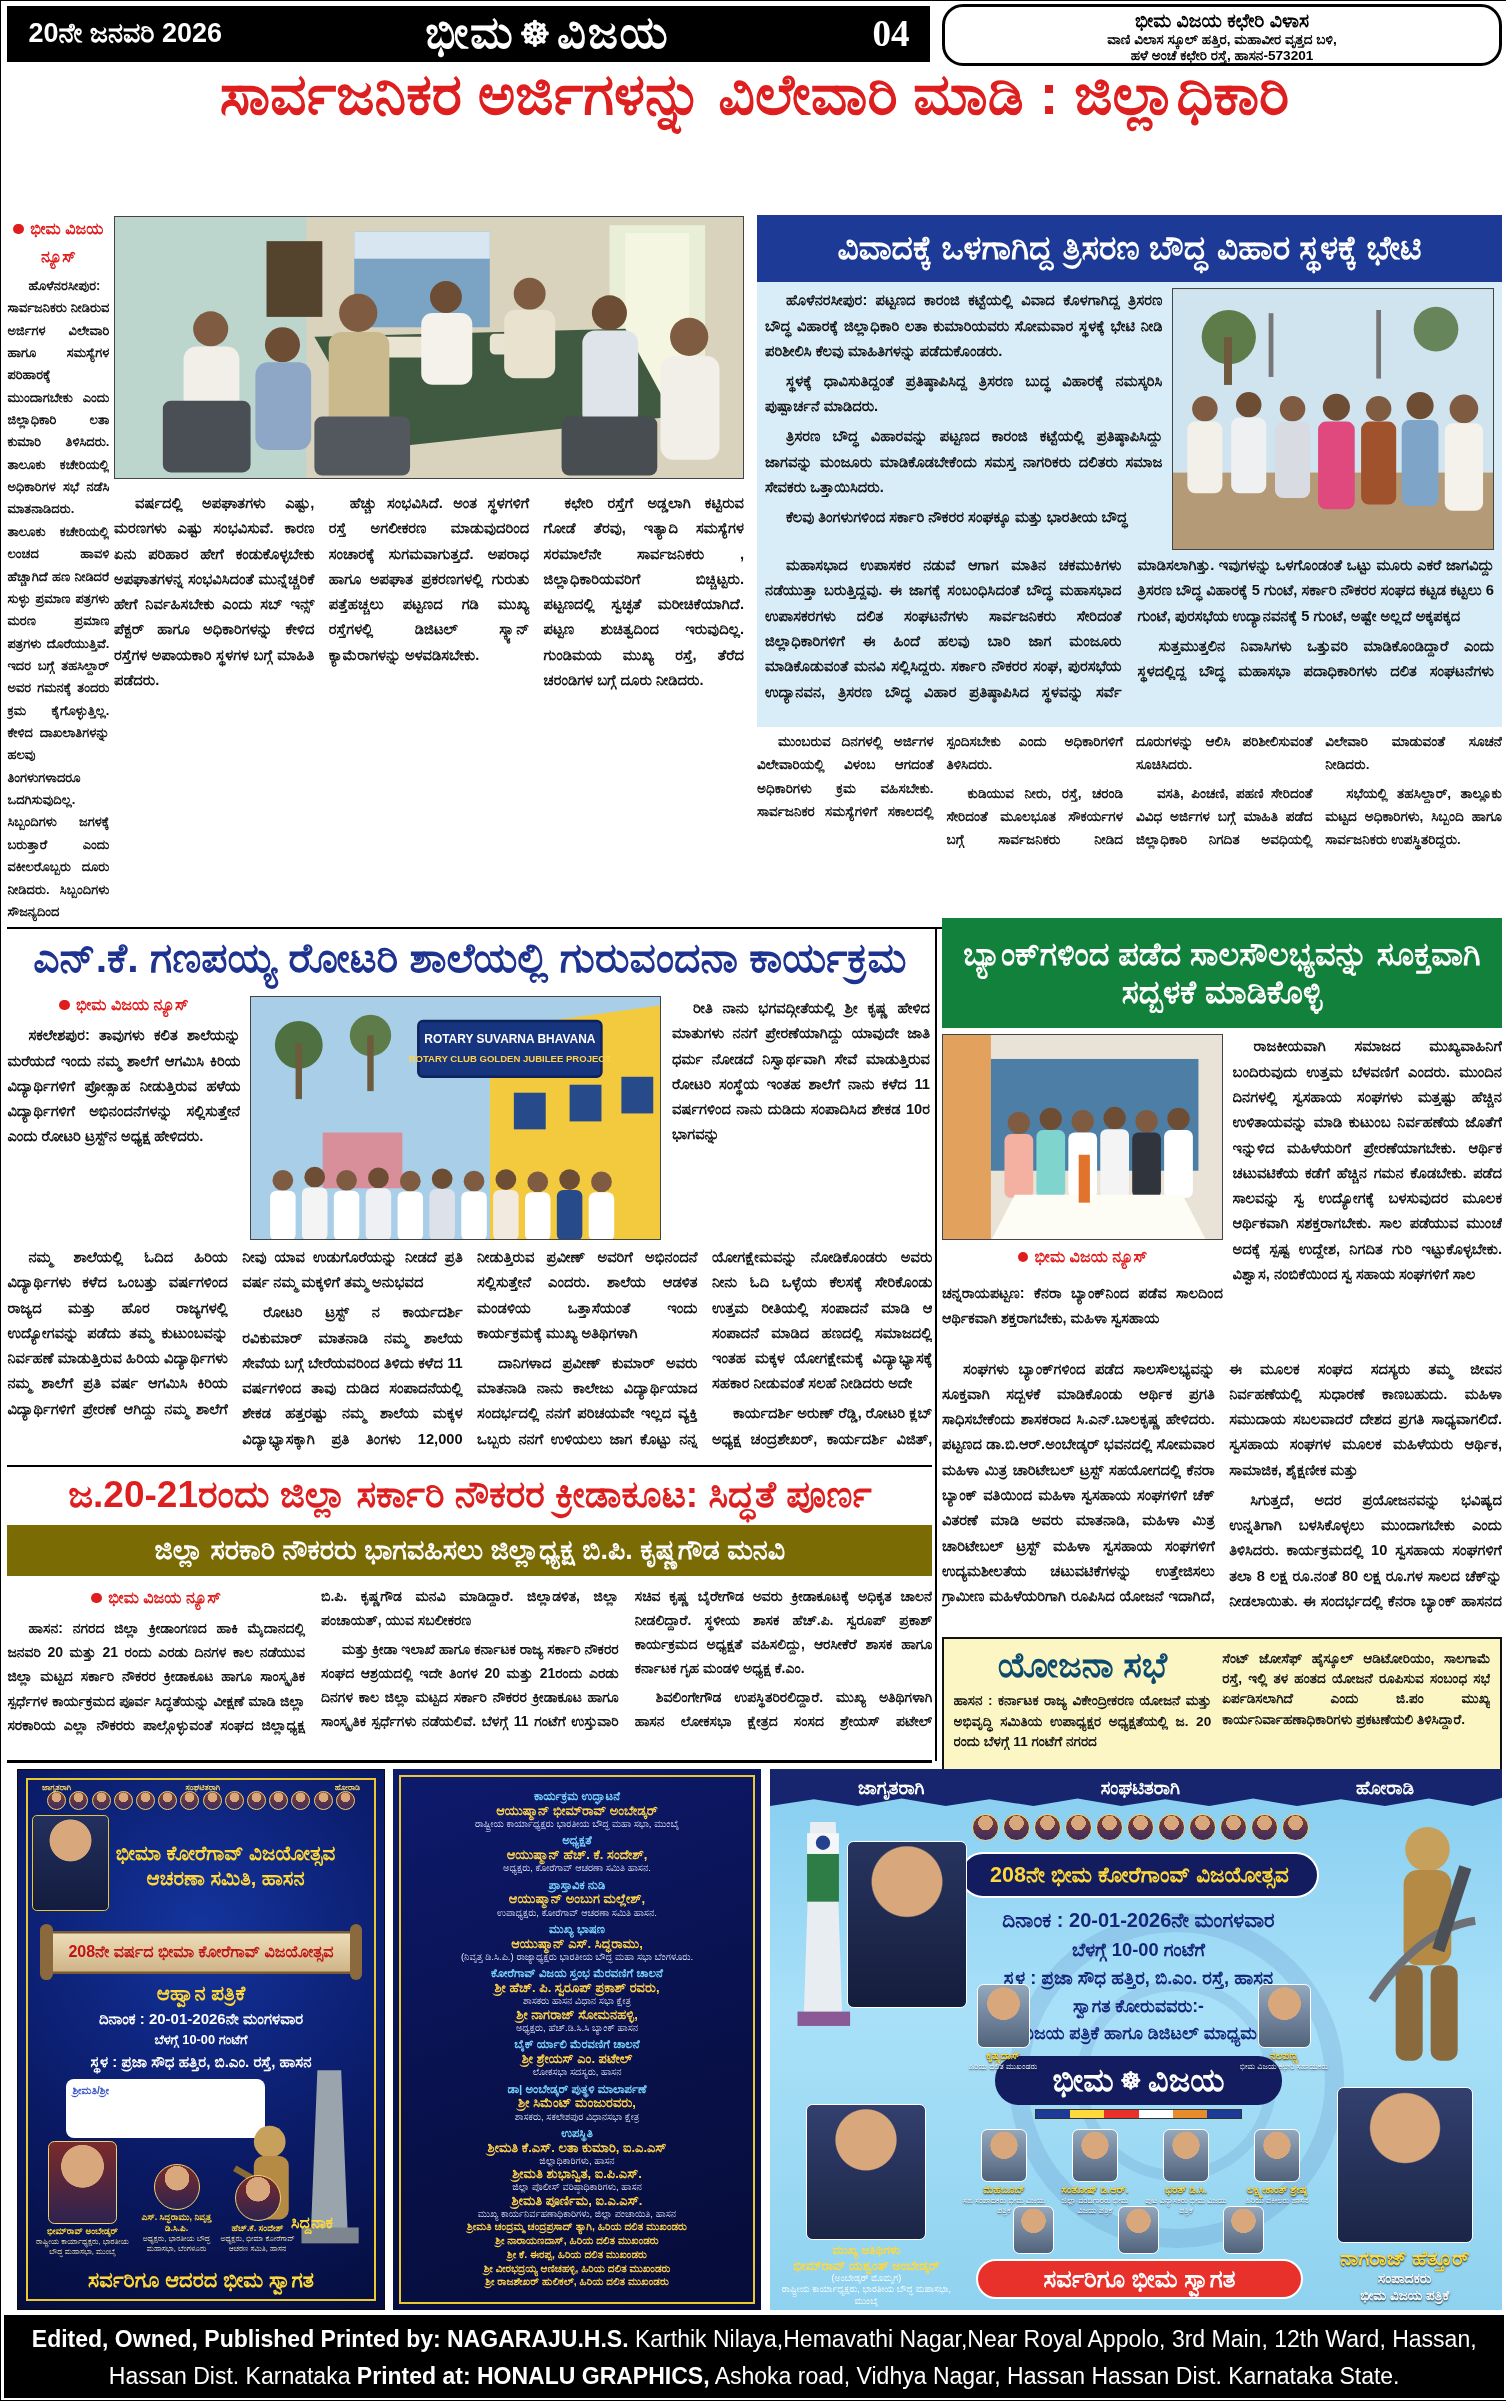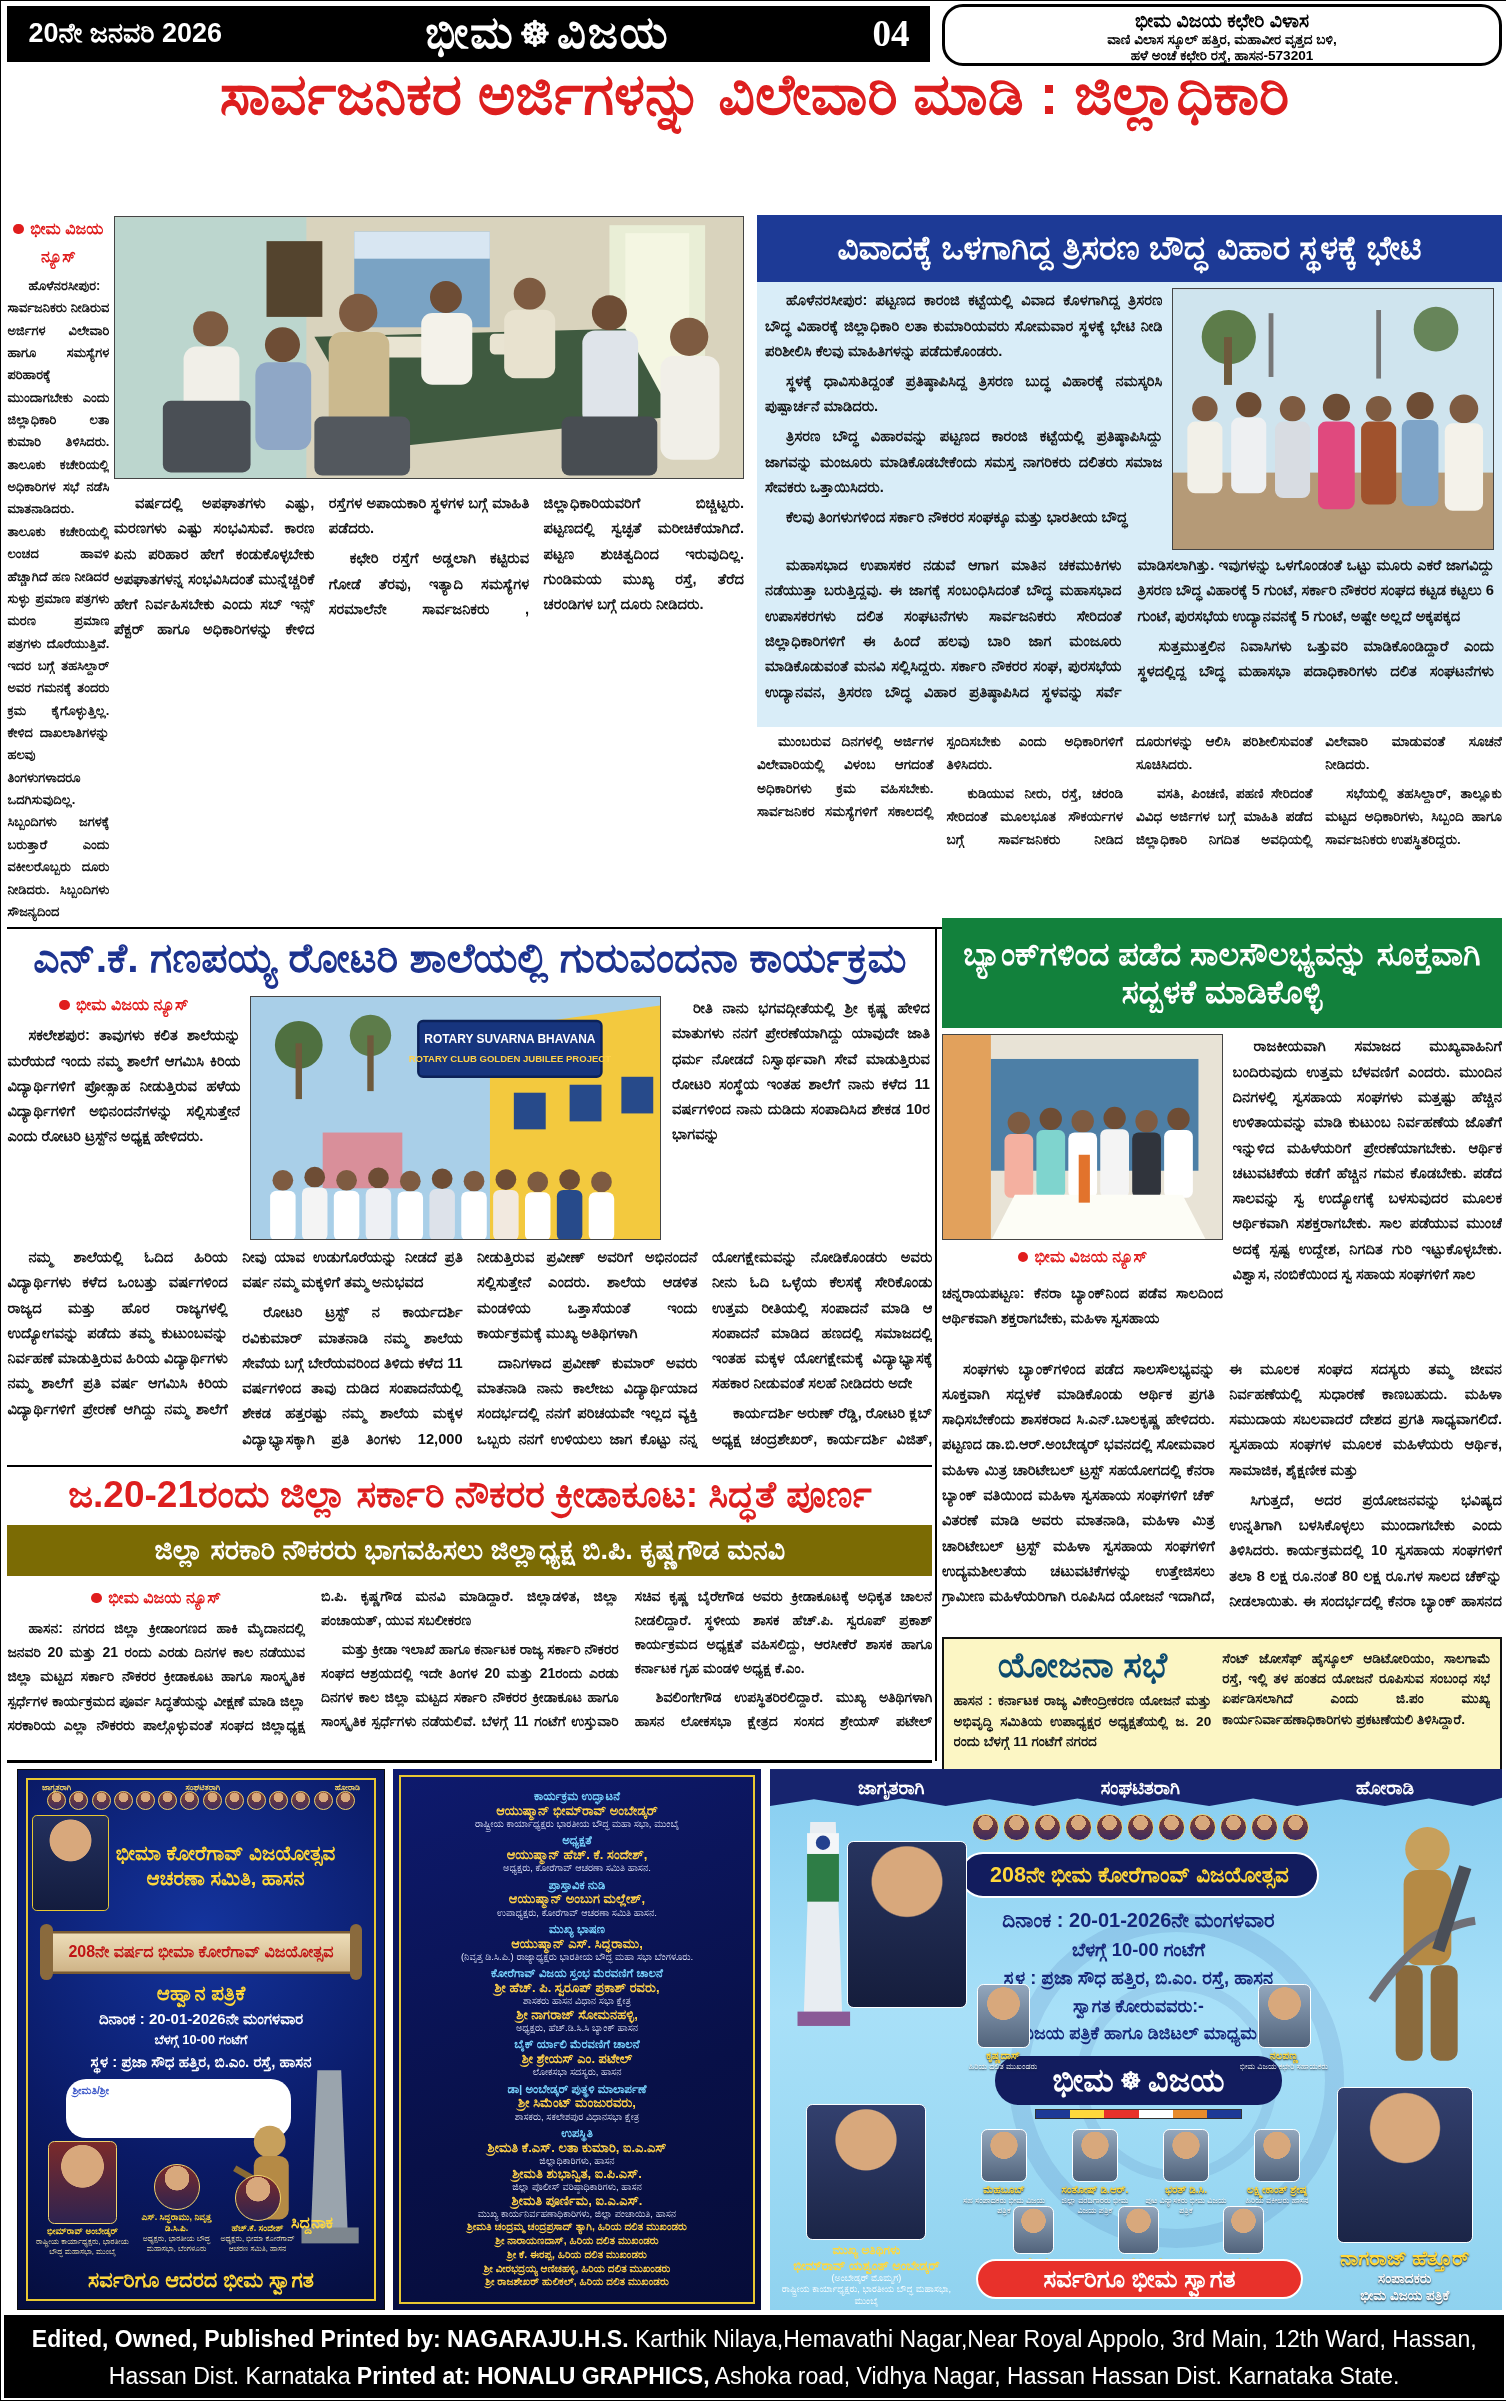--- a/index.html
+++ b/index.html
@@ -88,21 +88,21 @@
   .tiny-labels{position:absolute;top:12.8px;left:24px;right:24px;display:flex;justify-content:space-between;
                font-size:8px;color:#f3d46a;font-weight:700;}
   .adl-titles{ text-align:center;color:#ffd83c;font-weight:800;font-size:20px;line-height:1.25;margin-top:6.4px;}
   .scroll{margin:20px auto 0 auto;width:313px;height:43px;background:linear-gradient(#efe0bc,#cdb184);
           border-radius:8px;display:flex;align-items:center;justify-content:center;position:relative;box-shadow:0 0 0 2.4px #7a5b33 inset;}
   .scroll:before,.scroll:after{content:"";position:absolute;top:-6.4px;bottom:-6.4px;width:12.8px;background:#8a6a3d;border-radius:6.4px;}
   .scroll:before{left:-4.8px;} .scroll:after{right:-4.8px;}
   .scroll span{color:#c01414;font-weight:800;font-size:16px;}
   .invite{text-align:center;color:#ffd83c;font-weight:800;font-size:20px;margin-top:8px;}
   .adl-line{text-align:center;font-weight:800;font-size:15px;margin-top:4.8px;color:#fff;}
-  .name-box{width:225px;height:59px;background:#fff;border-radius:20px;margin:8px 0 0 48px;padding:3.2px 6.4px;}
+  .name-box{width:199px;height:59px;background:#fff;border-radius:8px;margin:8px 0 0 48px;padding:3.2px 6.4px;}
   .name-box span{color:#3955c8;font-size:10.4px;font-weight:700;}
   .adl-welcome{position:absolute;bottom:17.5px;left:0;right:0;text-align:center;color:#ffd83c;font-weight:800;font-size:21px;}
   .adl-person{position:absolute;text-align:center;color:#f7e9b0;font-size:7.6px;line-height:1.25;}
   .adl-person .pp{margin:0 auto 2.4px auto;border:1.6px solid #f3d46a;
       background:radial-gradient(circle at 50% 30%,#d8a87c 0 32%,transparent 33%),linear-gradient(#7b2a2a,#2e2350);}
   .adl-person .nm{color:#ffd83c;font-weight:800;font-size:8.8px;}
   .sidda{position:absolute;right:51px;bottom:77px;color:#ffd83c;font-weight:800;font-size:16px;}
 
   
   .ad-mid{left:392px;width:368px;background:linear-gradient(160deg,#0e1a6e 0%,#081048 60%,#060c38 100%);
@@ -219,20 +219,21 @@
       <circle cx="720" cy="150" r="24" fill="#7e5b41"></circle>
         <rect x="684" y="174" width="74" height="130" rx="16" fill="#f1efe8"></rect>
       <rect x="60" y="230" width="110" height="90" rx="10" fill="#4a4f55"></rect>
       <rect x="250" y="250" width="120" height="74" rx="10" fill="#53585e"></rect>
       <rect x="560" y="250" width="120" height="74" rx="10" fill="#484d52"></rect>
     </svg>
   </div>
 
   <div class="lead-cols jtext" data-name="lead-story-columns">
     <p data-name="lead-story-text">ವರ್ಷದಲ್ಲಿ ಅಪಘಾತಗಳು ಎಷ್ಟು, ಮರಣಗಳು ಎಷ್ಟು ಸಂಭವಿಸುವೆ. ಕಾರಣ ಏನು ಪರಿಹಾರ ಹೇಗೆ ಕಂಡುಕೊಳ್ಳಬೇಕು ಅಪಘಾತಗಳನ್ನ ಸಂಭವಿಸಿದಂತೆ ಮುನ್ನೆಚ್ಚರಿಕೆ ಹೇಗೆ ನಿರ್ವಹಿಸಬೇಕು ಎಂದು ಸಬ್ ಇನ್ಸ್ ಪೆಕ್ಟರ್ ಹಾಗೂ ಅಧಿಕಾರಿಗಳನ್ನು ಕೇಳಿದ ರಸ್ತೆಗಳ ಅಪಾಯಕಾರಿ ಸ್ಥಳಗಳ ಬಗ್ಗೆ ಮಾಹಿತಿ ಪಡೆದರು.</p>
+    <p data-name="lead-story-text">ಹೆಚ್ಚು ಸಂಭವಿಸಿದೆ. ಅಂತ ಸ್ಥಳಗಳಿಗೆ ರಸ್ತೆ ಅಗಲೀಕರಣ ಮಾಡುವುದರಿಂದ ಸಂಚಾರಕ್ಕೆ ಸುಗಮವಾಗುತ್ತದೆ. ಅಪರಾಧ ಹಾಗೂ ಅಪಘಾತ ಪ್ರಕರಣಗಳಲ್ಲಿ ಗುರುತು ಪತ್ತೆಹಚ್ಚಲು ಪಟ್ಟಣದ ಗಡಿ ಮುಖ್ಯ ರಸ್ತೆಗಳಲ್ಲಿ ಡಿಜಿಟಲ್ ಸ್ಕ್ಯಾನ್ ಕ್ಯಾಮೆರಾಗಳನ್ನು ಅಳವಡಿಸಬೇಕು.</p>
     <p data-name="lead-story-text">ಕಛೇರಿ ರಸ್ತೆಗೆ ಅಡ್ಡಲಾಗಿ ಕಟ್ಟಿರುವ ಗೋಡೆ ತೆರವು, ಇತ್ಯಾದಿ ಸಮಸ್ಯೆಗಳ ಸರಮಾಲೆನೇ ಸಾರ್ವಜನಿಕರು , ಜಿಲ್ಲಾಧಿಕಾರಿಯವರಿಗೆ ಬಿಚ್ಚಿಟ್ಟರು. ಪಟ್ಟಣದಲ್ಲಿ ಸ್ವಚ್ಛತೆ ಮರೀಚಿಕೆಯಾಗಿದೆ. ಪಟ್ಟಣ ಶುಚಿತ್ವದಿಂದ ಇರುವುದಿಲ್ಲ. ಗುಂಡಿಮಯ ಮುಖ್ಯ ರಸ್ತೆ, ತೆರೆದ ಚರಂಡಿಗಳ ಬಗ್ಗೆ ದೂರು ನೀಡಿದರು.</p>
   </div>
 
   <div class="tri-block" data-name="trisarana-story">
     <div class="banner tri-banner" data-name="trisarana-headline-banner">ವಿವಾದಕ್ಕೆ ಒಳಗಾಗಿದ್ದ ತ್ರಿಸರಣ ಬೌದ್ಧ ವಿಹಾರ ಸ್ಥಳಕ್ಕೆ ಭೇಟಿ</div>
     <div class="tri-row" data-name="trisarana-lede-row">
       <div class="tri-lede jtext" data-name="trisarana-lede">
         <p data-name="trisarana-text">ಹೊಳೆನರಸೀಪುರ: ಪಟ್ಟಣದ ಕಾರಂಜಿ ಕಟ್ಟೆಯಲ್ಲಿ ವಿವಾದ ಕೊಳಗಾಗಿದ್ದ ತ್ರಿಸರಣ ಬೌದ್ಧ ವಿಹಾರಕ್ಕೆ ಜಿಲ್ಲಾಧಿಕಾರಿ ಲತಾ ಕುಮಾರಿಯವರು ಸೋಮವಾರ ಸ್ಥಳಕ್ಕೆ ಭೇಟಿ ನೀಡಿ ಪರಿಶೀಲಿಸಿ ಕೆಲವು ಮಾಹಿತಿಗಳನ್ನು ಪಡೆದುಕೊಂಡರು.</p>
         <p data-name="trisarana-text">ಸ್ಥಳಕ್ಕೆ ಧಾವಿಸುತಿದ್ದಂತೆ ಪ್ರತಿಷ್ಠಾಪಿಸಿದ್ದ ತ್ರಿಸರಣ ಬುದ್ಧ ವಿಹಾರಕ್ಕೆ ನಮಸ್ಕರಿಸಿ ಪುಷ್ಪಾರ್ಚನೆ ಮಾಡಿದರು.</p>
         <p data-name="trisarana-text">ತ್ರಿಸರಣ ಬೌದ್ಧ ವಿಹಾರವನ್ನು ಪಟ್ಟಣದ ಕಾರಂಜಿ ಕಟ್ಟೆಯಲ್ಲಿ ಪ್ರತಿಷ್ಠಾಪಿಸಿದ್ದು ಜಾಗವನ್ನು ಮಂಜೂರು ಮಾಡಿಕೊಡಬೇಕೆಂದು ಸಮಸ್ತ ನಾಗರಿಕರು ದಲಿತರು ಸಮಾಜ ಸೇವಕರು ಒತ್ತಾಯಿಸಿದರು.</p>

